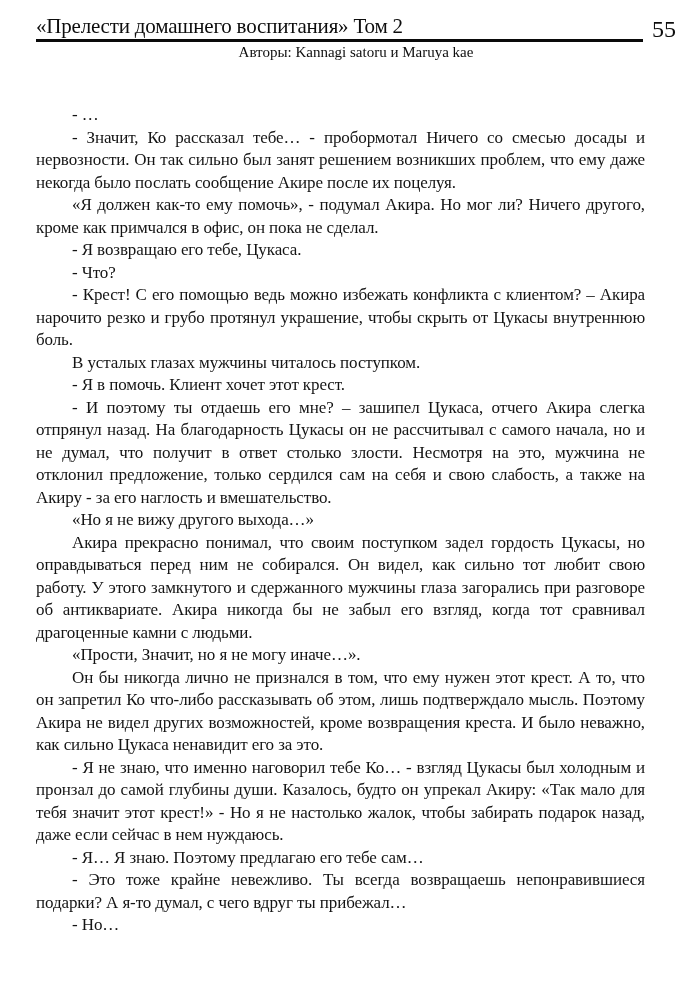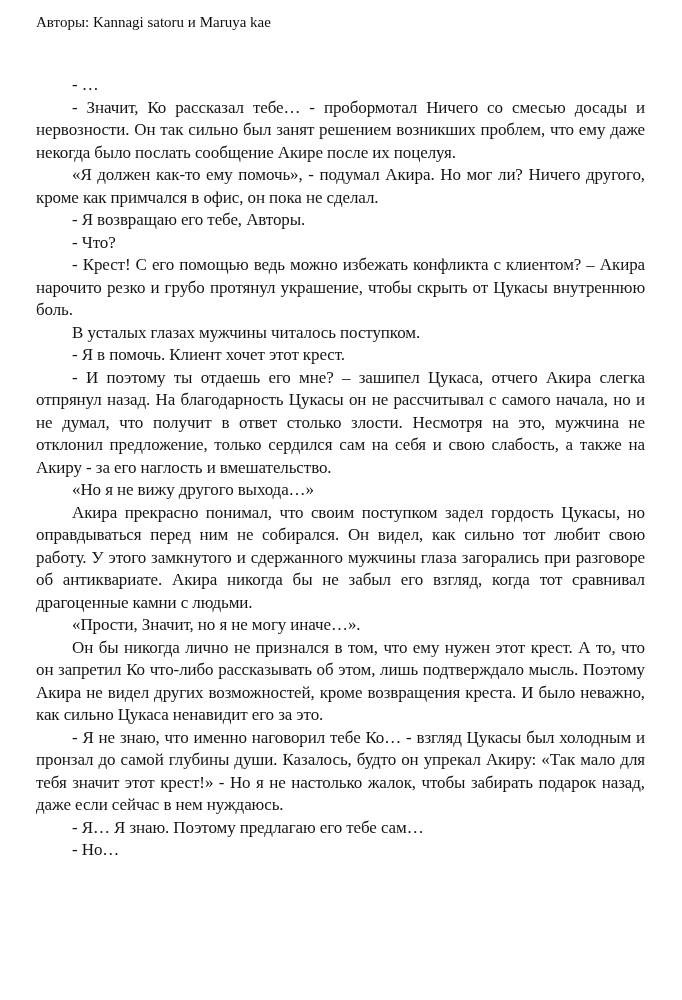--- a/index.html
+++ b/index.html
@@ -42,20 +42,21 @@
     line-height: 24px;
     margin-left: 9px;
     padding-bottom: 1px;
     color: #0d0d0d;
   }
   .authors-line {
     font-size: 15px;
     line-height: 17px;
     margin-top: 2px;
     color: #0d0d0d;
+    text-align: center;
   }
   .body-text {
     margin: 43px 37px 0 36px;
     font-size: 17px;
     line-height: 22.5px;
     text-align: justify;
     letter-spacing: -0.1px;
     color: #141414;
   }
   .body-text p {
@@ -66,35 +67,42 @@
   .body-text p.no-indent {
     text-indent: 0;
   }
 </style>
 </head>
 <body>
 
 <div class="page">
 
   <div class="header">
+    <div class="header-row">
+      <div class="title-wrap">
+        <div class="book-title">«Прелести домашнего воспитания» Том 2</div>
+      </div>
+      <div class="page-number">55</div>
+    </div>
     <div class="authors-line">Авторы: Kannagi satoru и Maruya kae</div>
   </div>
 
   <div class="body-text">
     <p>- …</p>
     <p>- Значит, Ко рассказал тебе… - пробормотал Ничего со смесью досады и нервозности. Он так сильно был занят решением возникших проблем, что ему даже некогда было послать сообщение Акире после их поцелуя.</p>
     <p>«Я должен как-то ему помочь», - подумал Акира. Но мог ли? Ничего другого, кроме как примчался в офис, он пока не сделал.</p>
-    <p>- Я возвращаю его тебе, Авторы.</p>
+    <p>- Я возвращаю его тебе, Цукаса.</p>
     <p>- Что?</p>
     <p>- Крест! С его помощью ведь можно избежать конфликта с клиентом? – Акира нарочито резко и грубо протянул украшение, чтобы скрыть от Цукасы внутреннюю боль.</p>
     <p>В усталых глазах мужчины читалось поступком.</p>
     <p>- Я в помочь. Клиент хочет этот крест.</p>
     <p>- И поэтому ты отдаешь его мне? – зашипел Цукаса, отчего Акира слегка отпрянул назад. На благодарность Цукасы он не рассчитывал с самого начала, но и не думал, что получит в ответ столько злости. Несмотря на это, мужчина не отклонил предложение, только сердился сам на себя и свою слабость, а также на Акиру - за его наглость и вмешательство.</p>
     <p>«Но я не вижу другого выхода…»</p>
     <p>Акира прекрасно понимал, что своим поступком задел гордость Цукасы, но оправдываться перед ним не собирался. Он видел, как сильно тот любит свою работу. У этого замкнутого и сдержанного мужчины глаза загорались при разговоре об антиквариате. Акира никогда бы не забыл его взгляд, когда тот сравнивал драгоценные камни с людьми.</p>
     <p>«Прости, Значит, но я не могу иначе…».</p>
     <p>Он бы никогда лично не признался в том, что ему нужен этот крест. А то, что он запретил Ко что-либо рассказывать об этом, лишь подтверждало мысль. Поэтому Акира не видел других возможностей, кроме возвращения креста. И было неважно, как сильно Цукаса ненавидит его за это.</p>
     <p>- Я не знаю, что именно наговорил тебе Ко… - взгляд Цукасы был холодным и пронзал до самой глубины души. Казалось, будто он упрекал Акиру: «Так мало для тебя значит этот крест!» - Но я не настолько жалок, чтобы забирать подарок назад, даже если сейчас в нем нуждаюсь.</p>
     <p>- Я… Я знаю. Поэтому предлагаю его тебе сам…</p>
+    <p>- Это тоже крайне невежливо. Ты всегда возвращаешь непонравившиеся подарки? А я-то думал, с чего вдруг ты прибежал…</p>
     <p>- Но…</p>
   </div>
 
 </div>
 
 </body></html>

